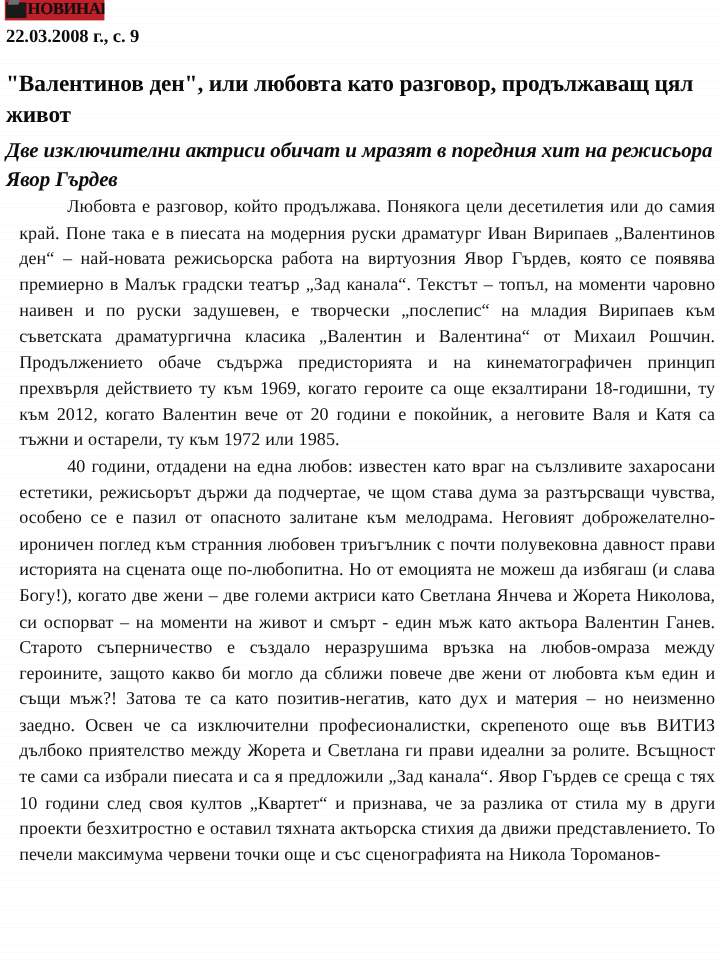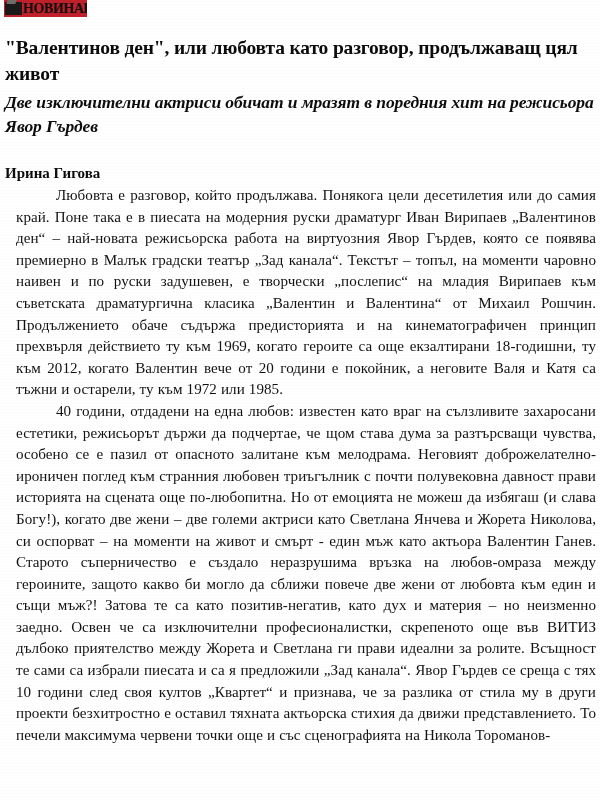--- a/index.html
+++ b/index.html
@@ -134,26 +134,26 @@
 </head>
 <body>
 
 <div class="page">
 
   <div class="masthead">
     <span class="masthead-icon"></span>
     <span class="masthead-word">НОВИНАР</span>
   </div>
 
+  <div class="dateline">22.03.2008 г., с. 9</div>
 
   <h1 class="headline">"Валентинов ден", или любовта като разговор, продължаващ цял живот</h1>
 
   <h2 class="subtitle">Две изключителни актриси обичат и мразят в поредния хит на режисьора Явор Гърдев</h2>
 
-  <div class="byline">Ирина Гигова</div>
 
   <div class="body-text">
     <p>Любовта е разговор, който продължава. Понякога цели десетилетия или до самия край. Поне така е в пиесата на модерния руски драматург Иван Вирипаев „Валентинов ден“ – най-новата режисьорска работа на виртуозния Явор Гърдев, която се появява премиерно в Малък градски театър „Зад канала“. Текстът – топъл, на моменти чаровно наивен и по руски задушевен, е творчески „послепис“ на младия Вирипаев към съветската драматургична класика „Валентин и Валентина“ от Михаил Рошчин. Продължението обаче съдържа предисторията и на кинематографичен принцип прехвърля действието ту към 1969, когато героите са още екзалтирани 18-годишни, ту към 2012, когато Валентин вече от 20 години е покойник, а неговите Валя и Катя са тъжни и остарели, ту към 1972 или 1985.</p>
     <p>40 години, отдадени на една любов: известен като враг на сълзливите захаросани естетики, режисьорът държи да подчертае, че щом става дума за разтърсващи чувства, особено се е пазил от опасното залитане към мелодрама. Неговият доброжелателно-ироничен поглед към странния любовен триъгълник с почти полувековна давност прави историята на сцената още по-любопитна. Но от емоцията не можеш да избягаш (и слава Богу!), когато две жени – две големи актриси като Светлана Янчева и Жорета Николова, си оспорват – на моменти на живот и смърт - един мъж като актьора Валентин Ганев. Старото съперничество е създало неразрушима връзка на любов-омраза между героините, защото какво би могло да сближи повече две жени от любовта към един и същи мъж?! Затова те са като позитив-негатив, като дух и материя – но неизменно заедно. Освен че са изключителни професионалистки, скрепеното още във ВИТИЗ дълбоко приятелство между Жорета и Светлана ги прави идеални за ролите. Всъщност те сами са избрали пиесата и са я предложили „Зад канала“. Явор Гърдев се среща с тях 10 години след своя култов „Квартет“ и признава, че за разлика от стила му в други проекти безхитростно е оставил тяхната актьорска стихия да движи представлението. То печели максимума червени точки още и със сценографията на Никола Тороманов-</p>
   </div>
 
   <div class="grain"></div>
 </div>
 
 </body></html>

